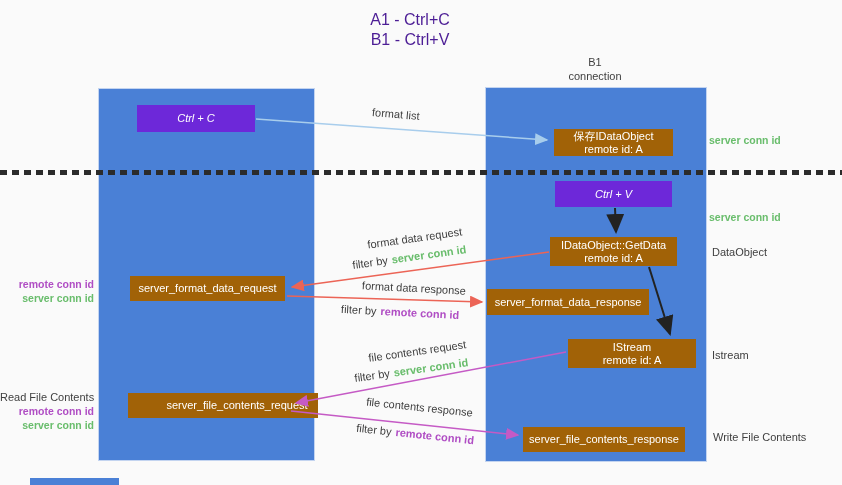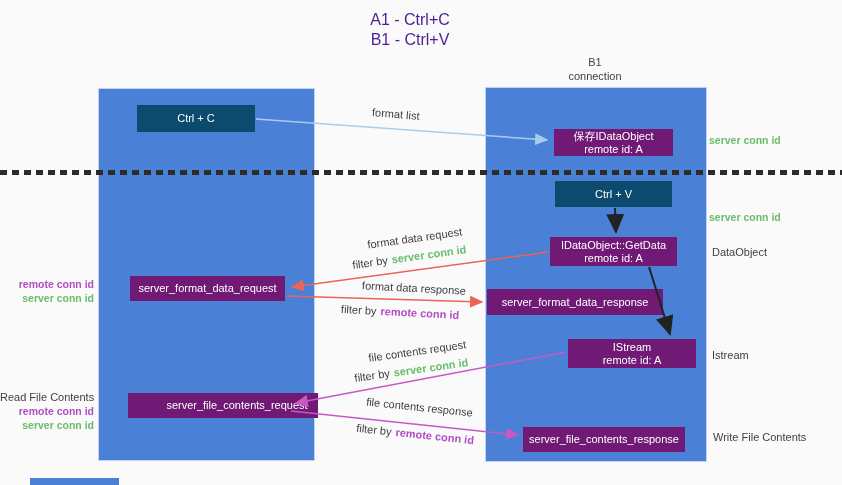--- a/index.html
+++ b/index.html
@@ -6,22 +6,22 @@
   .canvas{position:relative;width:842px;height:485px;background:#fafafa;overflow:hidden;
           font-family:"Liberation Sans","DejaVu Sans",sans-serif;color:#3f3f3f;}
   .abs{position:absolute;}
   .title{left:0;top:10px;width:820px;text-align:center;font-size:16px;line-height:20px;color:#4c1d95;}
   .col-header{top:55px;text-align:center;font-size:11px;line-height:14px;color:#3f3f3f;z-index:2;}
   .rect{background:#4a80d6;border:1px solid #c3d4f0;z-index:1;}
   .rect-left{left:98px;top:88px;width:215px;height:371px;}
   .rect-right{left:485px;top:87px;width:220px;height:373px;}
   .box{display:flex;flex-direction:column;align-items:center;justify-content:center;
        color:#fff;font-size:11px;line-height:13px;text-align:center;z-index:3;}
-  .green{background:#0c4a6e;}
-  .orange{background:#701a75;}
+  .green{background:#6d28d9;font-style:italic;}
+  .orange{background:#a16207;}
   .dashes{left:0;top:170px;width:842px;height:5px;z-index:4;
           background:repeating-linear-gradient(90deg,#2b2b2b 0 7px,transparent 7px 12px);}
   .svg-layer{left:0;top:0;z-index:5;pointer-events:none;}
   .lbl{font-size:11px;color:#3f3f3f;white-space:nowrap;z-index:6;}
   .fb{padding-right:4px;}
   .green-t{color:#69bd6c;font-weight:bold;}
   .purple-t{color:#b04ec4;font-weight:bold;}
   .side{font-size:10.5px;white-space:nowrap;z-index:6;line-height:14px;}
   .side-dark{font-size:11px;color:#3f3f3f;white-space:nowrap;z-index:6;}
   .left-align-block{left:0;width:94px;text-align:right;z-index:6;}
@@ -63,21 +63,21 @@
 
   <div class="abs box orange" style="left:550px;top:237px;width:127px;height:29px;">
     <span>IDataObject::GetData</span>
     <span>remote id: A</span>
   </div>
 
   <div class="abs box orange" style="left:130px;top:276px;width:155px;height:25px;">
     <span>server_format_data_request</span>
   </div>
 
-  <div class="abs box orange" style="left:487px;top:289px;width:176px;height:26px;">
+  <div class="abs box orange" style="left:487px;top:289px;width:162px;height:26px;">
     <span>server_format_data_response</span>
   </div>
 
   <div class="abs box orange" style="left:568px;top:339px;width:128px;height:29px;">
     <span>IStream</span>
     <span>remote id: A</span>
   </div>
 
   <div class="abs box orange" style="left:128px;top:393px;width:162px;height:25px;padding-left:28px;">
     <span>server_file_contents_request</span>

